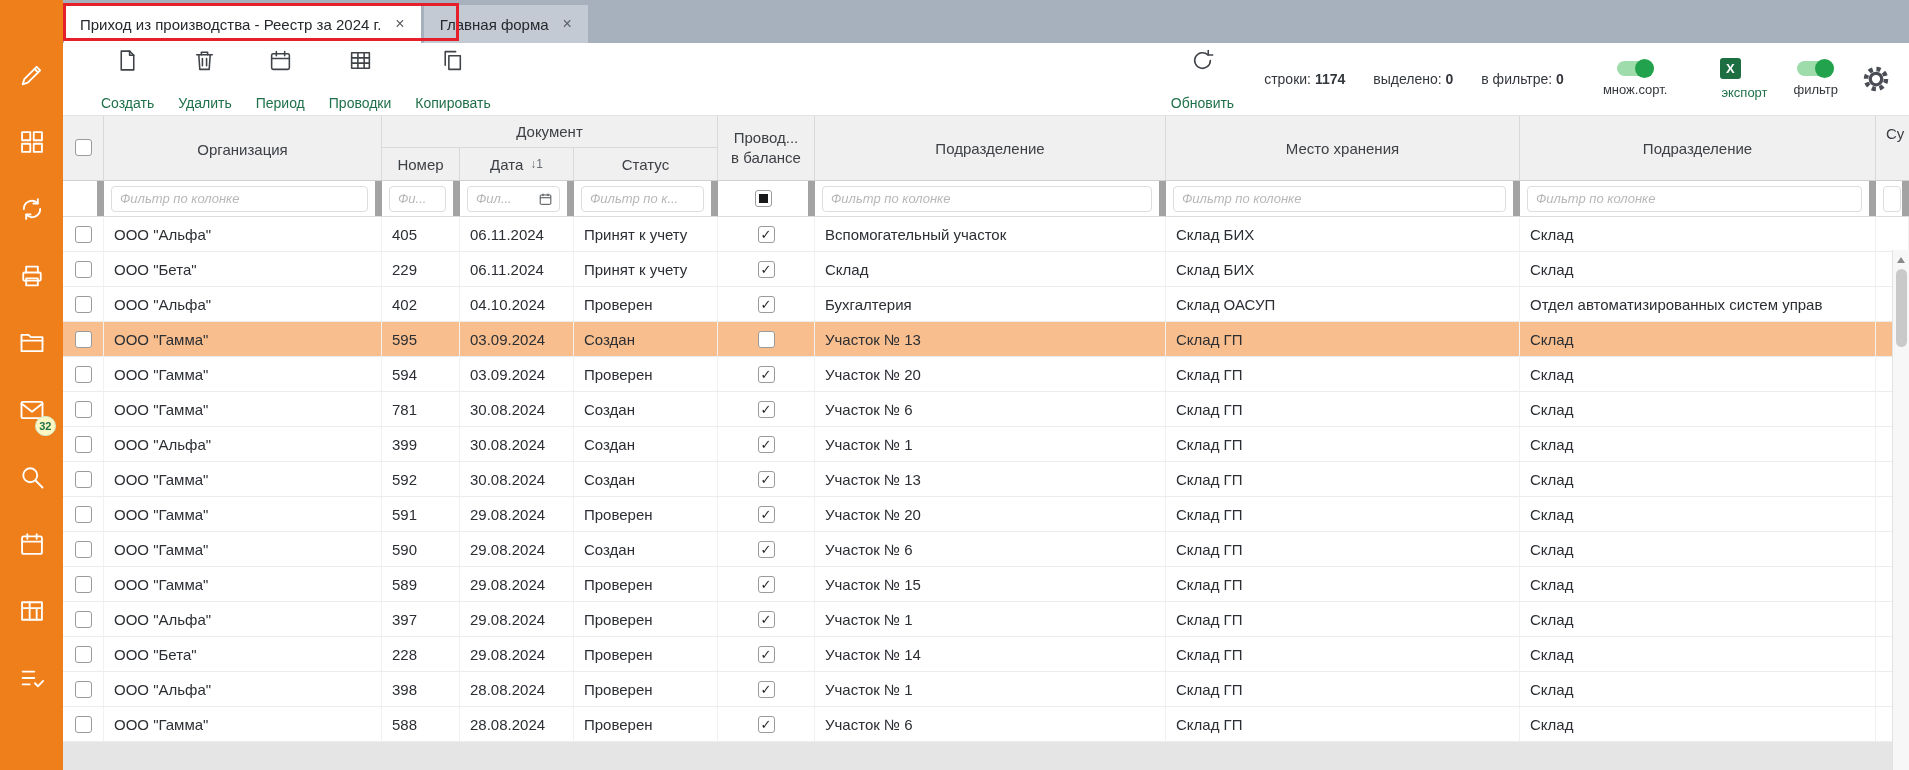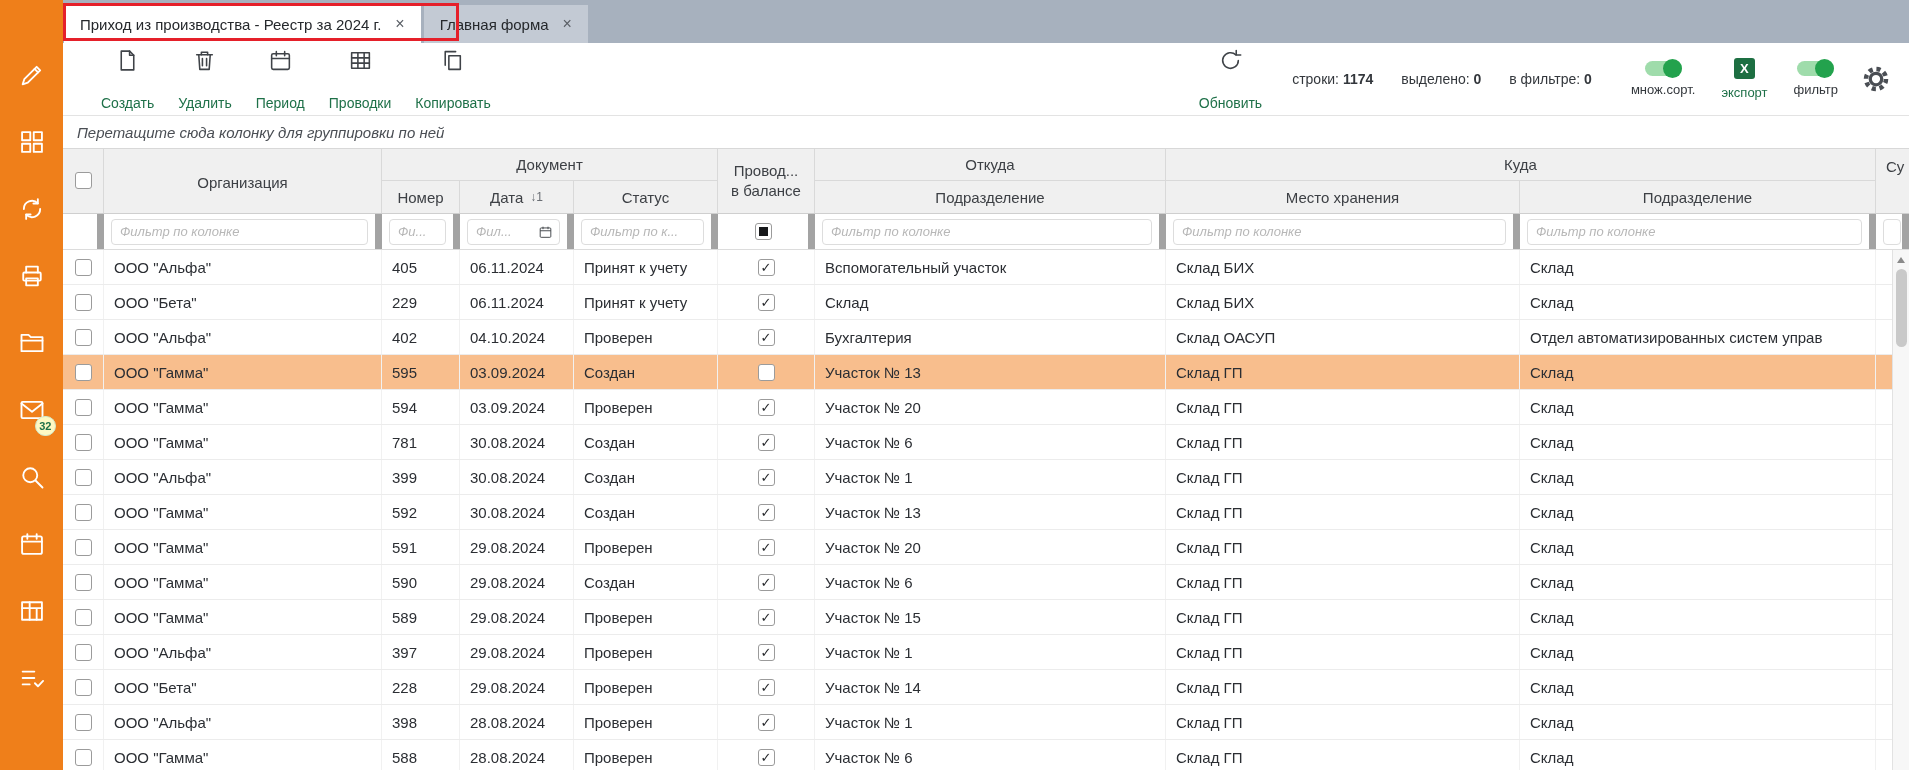--- a/index.html
+++ b/index.html
@@ -49,21 +49,21 @@
   }
   .tb-btn svg{ width:25px; height:25px; stroke:#3f4348; fill:none; stroke-width:1.5; stroke-linecap:round; stroke-linejoin:round; }
   .tb-label{ font-size:14px; color:#1E7048; }
   .tb-spacer{ flex:1; }
   .stats{ display:flex; gap:28px; margin:0 26px 0 18px; font-size:14px; color:#33373c; white-space:nowrap; }
   .stat b{ font-weight:bold; }
   .toggle-group{ display:flex; flex-direction:column; align-items:center; gap:6px; margin:0 13px; cursor:pointer; }
   .toggle{ width:37px; height:15px; border-radius:8px; background:#9FDCAB; position:relative; }
   .toggle .knob{ position:absolute; right:0px; top:-2px; width:19px; height:19px; border-radius:50%; background:#23A24D; }
   .toggle-label{ font-size:13px; color:#33373c; white-space:nowrap; }
-  .toggle-label.green{ color:#1E7048; }
+  .toggle-label.green{ color:#1E7048;margin-left:28px; }
   .excel-icon{
     width:21px; height:21px; border-radius:3px; background:#1D6F42; color:#fff;
     font-size:13px; font-weight:bold; display:flex; align-items:center; justify-content:center;
   }
   .gear{ margin-left:10px; cursor:pointer; display:flex; align-items:center; }
   .gear svg{ width:30px; height:30px; }
   
   .groupbar{
     height:33px; display:flex; align-items:center; padding-left:14px;
     font-style:italic; font-size:15px; color:#4a4e54; border-bottom:1px solid #d8d8d8; background:#fff;
@@ -292,23 +292,20 @@
       </div>
 
       <div class="gear">
         <svg viewBox="0 0 24 24">
           <circle cx="12" cy="12" r="8" fill="none" stroke="#4a4e54" stroke-width="3.6" stroke-dasharray="3.3 3"></circle>
           <circle cx="12" cy="12" r="4.6" fill="none" stroke="#4a4e54" stroke-width="2.6"></circle>
         </svg>
       </div>
     </div>
 
-    <div class="groupbar">
-      <span>Перетащите сюда колонку для группировки по ней</span>
-    </div>
 
     <div class="thead">
       <div class="hbox c-check" style="padding-bottom:24px;">
         <div class="cb"></div>
       </div>
       <div class="hbox c-org" style="padding-bottom:22px;">
         <span>Организация</span>
       </div>
       <div class="hgroup" style="width:336px">
         <div class="htop">Документ</div>
@@ -319,27 +316,25 @@
             <span class="sort">↓1</span>
           </div>
           <div class="hcell c-status">Статус</div>
         </div>
       </div>
       <div class="hbox c-posted two-line">
         <span>Провод...</span>
         <span>в балансе</span>
       </div>
       <div class="hgroup" style="width:351px">
-        <div class="htop">Откуда</div>
         <div class="hcols">
           <div class="hcell" style="flex:1">Подразделение</div>
         </div>
       </div>
       <div class="hgroup" style="width:710px">
-        <div class="htop">Куда</div>
         <div class="hcols">
           <div class="hcell c-storage">Место хранения</div>
           <div class="hcell c-todept">Подразделение</div>
         </div>
       </div>
       <div class="hbox c-sum" style="padding-bottom:38px;">
         <span>Су</span>
       </div>
     </div>
 

